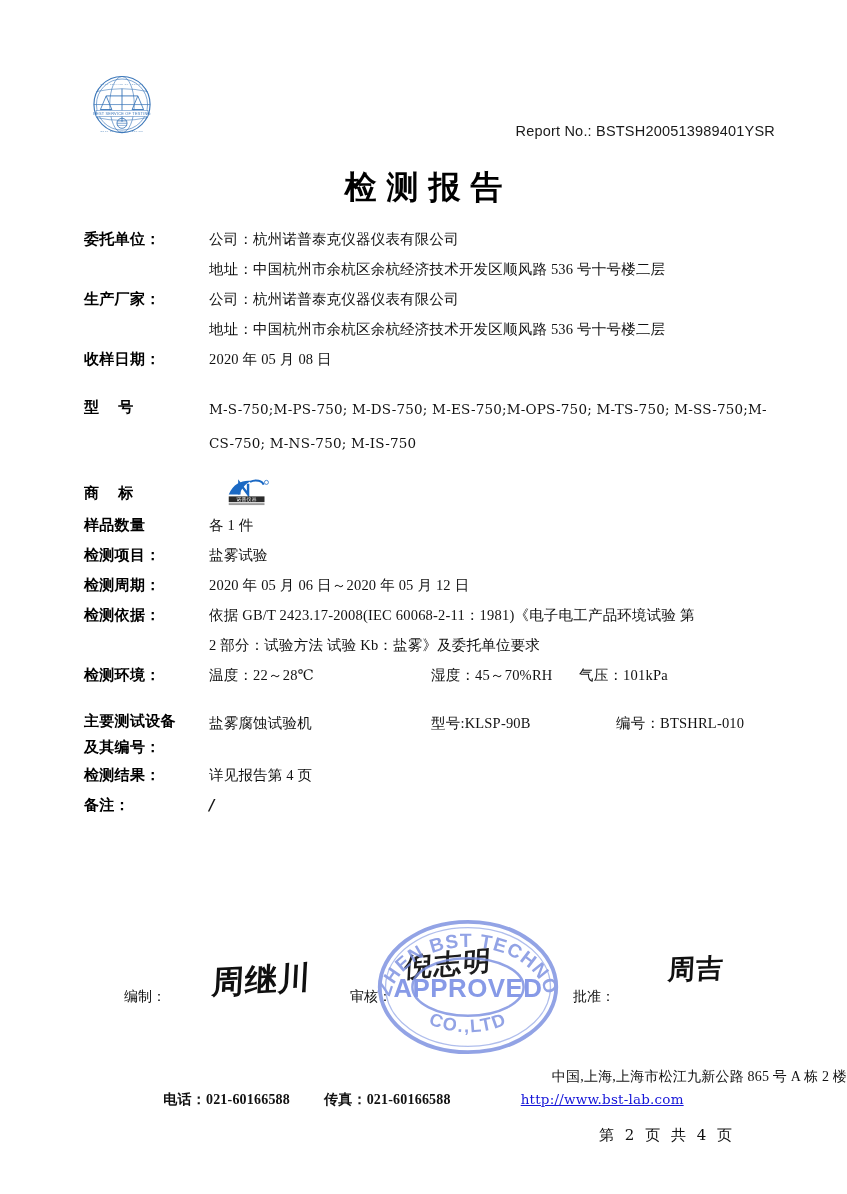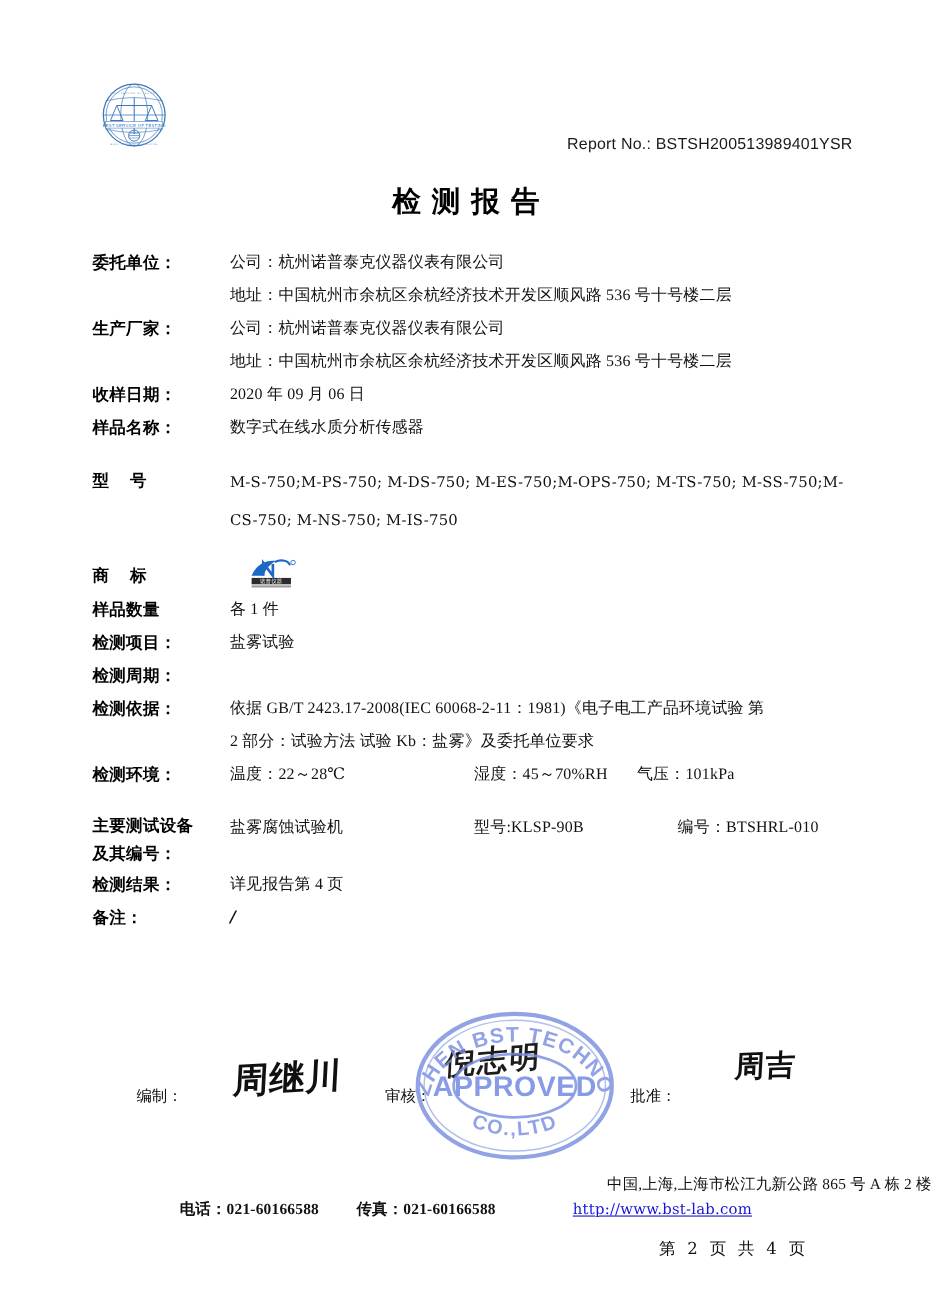--- a/index.html
+++ b/index.html
@@ -42,21 +42,21 @@
     white-space: nowrap;
   }
   #doc-title {
     position: absolute;
     left: 0;
     top: 150px;
     width: 847px;
     text-align: center;
     font-family: Liberation Serif, serif;
     font-weight: bold;
-    font-size: 26px;
+    font-size: 32px;
     letter-spacing: 10px;
     text-indent: 10px;
     color: #000;
   }
 
   
   #sheet {
     position: absolute;
     left: 84px;
     top: 208px;
@@ -282,27 +282,23 @@
     <div class="row">
       <div class="lbl">生产厂家：</div>
       <div class="val">
         <span class="sub">公司：杭州诺普泰克仪器仪表有限公司</span>
         <span class="sub">地址：中国杭州市余杭区余杭经济技术开发区顺风路 536 号十号楼二层</span>
       </div>
     </div>
 
     <div class="row">
       <div class="lbl">收样日期：</div>
-      <div class="val">2020 年 09 月 06 日</div>
-    </div>
-
-    <div class="row">
-      <div class="lbl">样品名称：</div>
-      <div class="val">数字式在线水质分析传感器</div>
-    </div>
+      <div class="val">2020 年 05 月 08 日</div>
+    </div>
+
 
     <div class="row gap-top">
       <div class="lbl sp">型 号</div>
       <div class="val mono">
         <span class="sub">M-S-750;M-PS-750; M-DS-750; M-ES-750;M-OPS-750; M-TS-750; M-SS-750;M-</span>
         <span class="sub">CS-750; M-NS-750; M-IS-750</span>
       </div>
     </div>
 
     <div class="row gap-top">
@@ -327,20 +323,21 @@
       <div class="val">各 1 件</div>
     </div>
 
     <div class="row">
       <div class="lbl">检测项目：</div>
       <div class="val">盐雾试验</div>
     </div>
 
     <div class="row">
       <div class="lbl">检测周期：</div>
+      <div class="val">2020 年 05 月 06 日～2020 年 05 月 12 日</div>
     </div>
 
     <div class="row">
       <div class="lbl">检测依据：</div>
       <div class="val">
         <span class="sub">依据 GB/T 2423.17-2008(IEC 60068-2-11：1981)《电子电工产品环境试验 第</span>
         <span class="sub">2 部分：试验方法 试验 Kb：盐雾》及委托单位要求</span>
       </div>
     </div>
 

